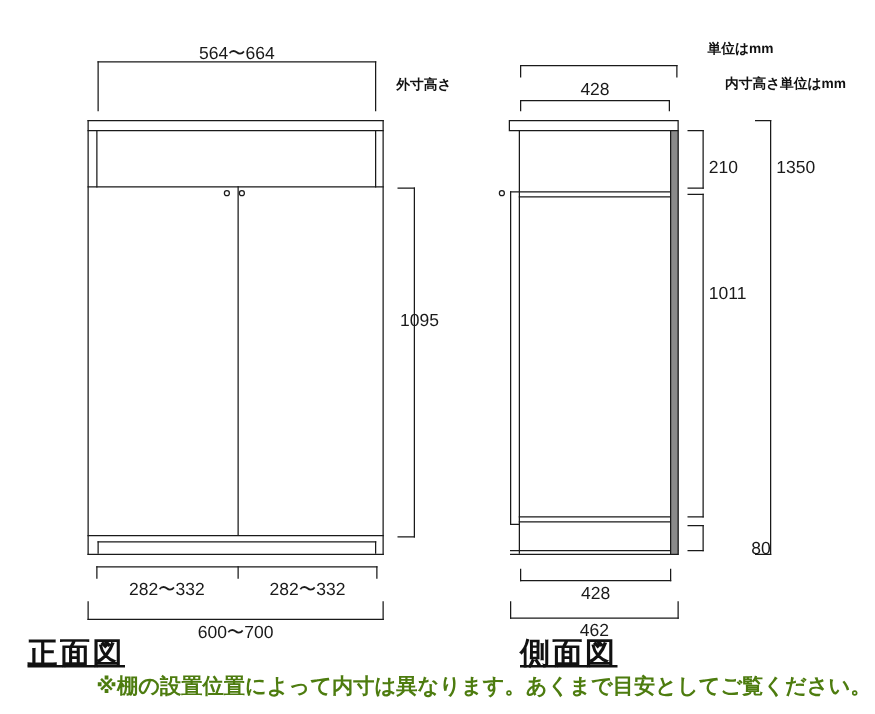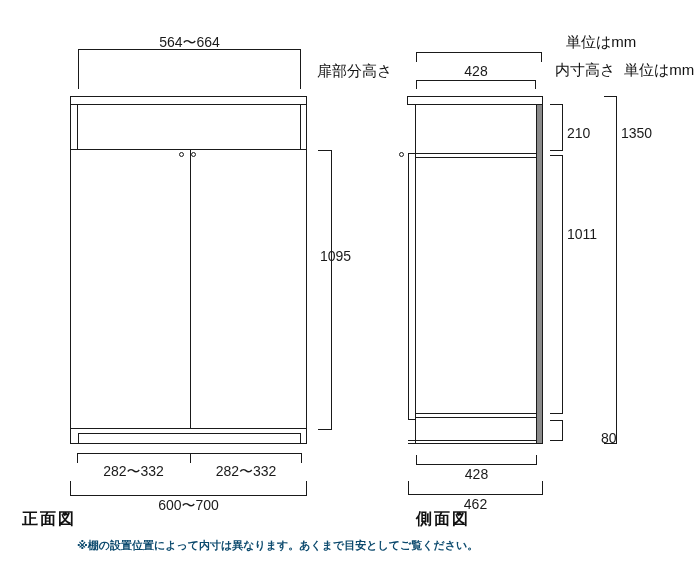--- a/index.html
+++ b/index.html
@@ -9,24 +9,24 @@
   .hl{height:1px;}
   .vl{width:1px;}
   .rect{position:absolute;border:1px solid #1a1a1a;box-sizing:border-box;background:#ffffff;}
   .panel{position:absolute;border:1px solid #1a1a1a;box-sizing:border-box;background:#8a8a8a;}
   .brk{position:absolute;box-sizing:border-box;}
   .brk.down{border-top:1px solid #1a1a1a;border-left:1px solid #1a1a1a;border-right:1px solid #1a1a1a;}
   .brk.up{border-bottom:1px solid #1a1a1a;border-left:1px solid #1a1a1a;border-right:1px solid #1a1a1a;}
   .brk.left{border-top:1px solid #1a1a1a;border-right:1px solid #1a1a1a;border-bottom:1px solid #1a1a1a;}
   .dim{position:absolute;font-size:14px;color:#1a1a1a;white-space:nowrap;line-height:1;}
   .dim.c{text-align:center;}
-  .jlabel{position:absolute;font-size:15px;font-weight:normal;color:#111;white-space:nowrap;line-height:1;}
-  .viewname{position:absolute;font-size:16px;font-weight:bold;color:#111;white-space:nowrap;line-height:1;letter-spacing:2px;}
+  .jlabel{position:absolute;font-size:11px;font-weight:bold;color:#111;white-space:nowrap;line-height:1;}
+  .viewname{position:absolute;font-size:24px;font-weight:bold;color:#111;white-space:nowrap;line-height:1;letter-spacing:2px;text-decoration:underline;}
   .knob{position:absolute;width:5px;height:5px;border:1px solid #1a1a1a;border-radius:50%;background:#fff;box-sizing:border-box;}
-  .footnote{position:absolute;font-size:11px;font-weight:bold;color:#0c4a6e;white-space:nowrap;line-height:1;}
+  .footnote{position:absolute;font-size:17px;font-weight:bold;color:#4d7c0f;white-space:nowrap;line-height:1;}
 </style>
 </head>
 <body>
 
 <div id="stage">
 
   <div class="hl" style="left:70px;top:96px;width:237px;"></div>
   <div class="hl" style="left:70px;top:104px;width:237px;"></div>
   <div class="vl" style="left:70px;top:96px;height:348px;"></div>
   <div class="vl" style="left:306px;top:96px;height:348px;"></div>
@@ -42,21 +42,21 @@
   <div class="hl" style="left:70px;top:428px;width:237px;"></div>
 
   <div class="hl" style="left:78px;top:433px;width:223px;"></div>
   <div class="vl" style="left:78px;top:433px;height:10px;"></div>
   <div class="vl" style="left:300px;top:433px;height:10px;"></div>
   <div class="hl" style="left:70px;top:443px;width:237px;"></div>
 
   <div class="dim c" style="left:78px;top:35px;width:223px;">564〜664</div>
   <div class="brk down" style="left:78px;top:49px;width:223px;height:40px;"></div>
 
-  <div class="jlabel" style="left:317px;top:63px;">扉部分高さ</div>
+  <div class="jlabel" style="left:317px;top:63px;">外寸高さ</div>
   <div class="brk left" style="left:318px;top:150px;width:14px;height:280px;"></div>
   <div class="dim" style="left:320px;top:227px;margin-top:22px;">1095</div>
 
   <div class="brk down" style="left:77px;top:453px;width:225px;height:10px;"></div>
   <div class="vl" style="left:190px;top:453px;height:10px;"></div>
   <div class="dim c" style="left:77px;top:464px;width:113px;">282〜332</div>
   <div class="dim c" style="left:190px;top:464px;width:112px;">282〜332</div>
 
   <div class="brk up" style="left:70px;top:481px;width:237px;height:15px;"></div>
   <div class="dim c" style="left:70px;top:498px;width:237px;">600〜700</div>
@@ -80,21 +80,21 @@
   <div class="hl" style="left:408px;top:440px;width:135px;"></div>
   <div class="hl" style="left:408px;top:443px;width:135px;"></div>
 
   <div class="panel" style="left:536px;top:104px;width:7px;height:340px;"></div>
 
   <div class="brk down" style="left:416px;top:52px;width:126px;height:10px;"></div>
   <div class="dim c" style="left:416px;top:64px;width:120px;">428</div>
   <div class="brk down" style="left:416px;top:80px;width:120px;height:9px;"></div>
 
   <div class="jlabel" style="left:566px;top:34px;">単位はmm</div>
-  <div class="jlabel" style="left:555px;top:62px;">内寸高さ</div>
+  <div class="jlabel" style="left:580px;top:62px;">内寸高さ</div>
   <div class="jlabel" style="left:624px;top:62px;">単位はmm</div>
 
   <div class="brk left" style="left:550px;top:104px;width:13px;height:47px;"></div>
   <div class="dim" style="left:567px;top:126px;">210</div>
 
   <div class="brk left" style="left:550px;top:155px;width:13px;height:259px;"></div>
   <div class="dim" style="left:567px;top:227px;">1011</div>
 
   <div class="brk left" style="left:550px;top:420px;width:13px;height:21px;"></div>
   <div class="dim" style="left:566px;top:431px;margin-left:35px;">80</div>

